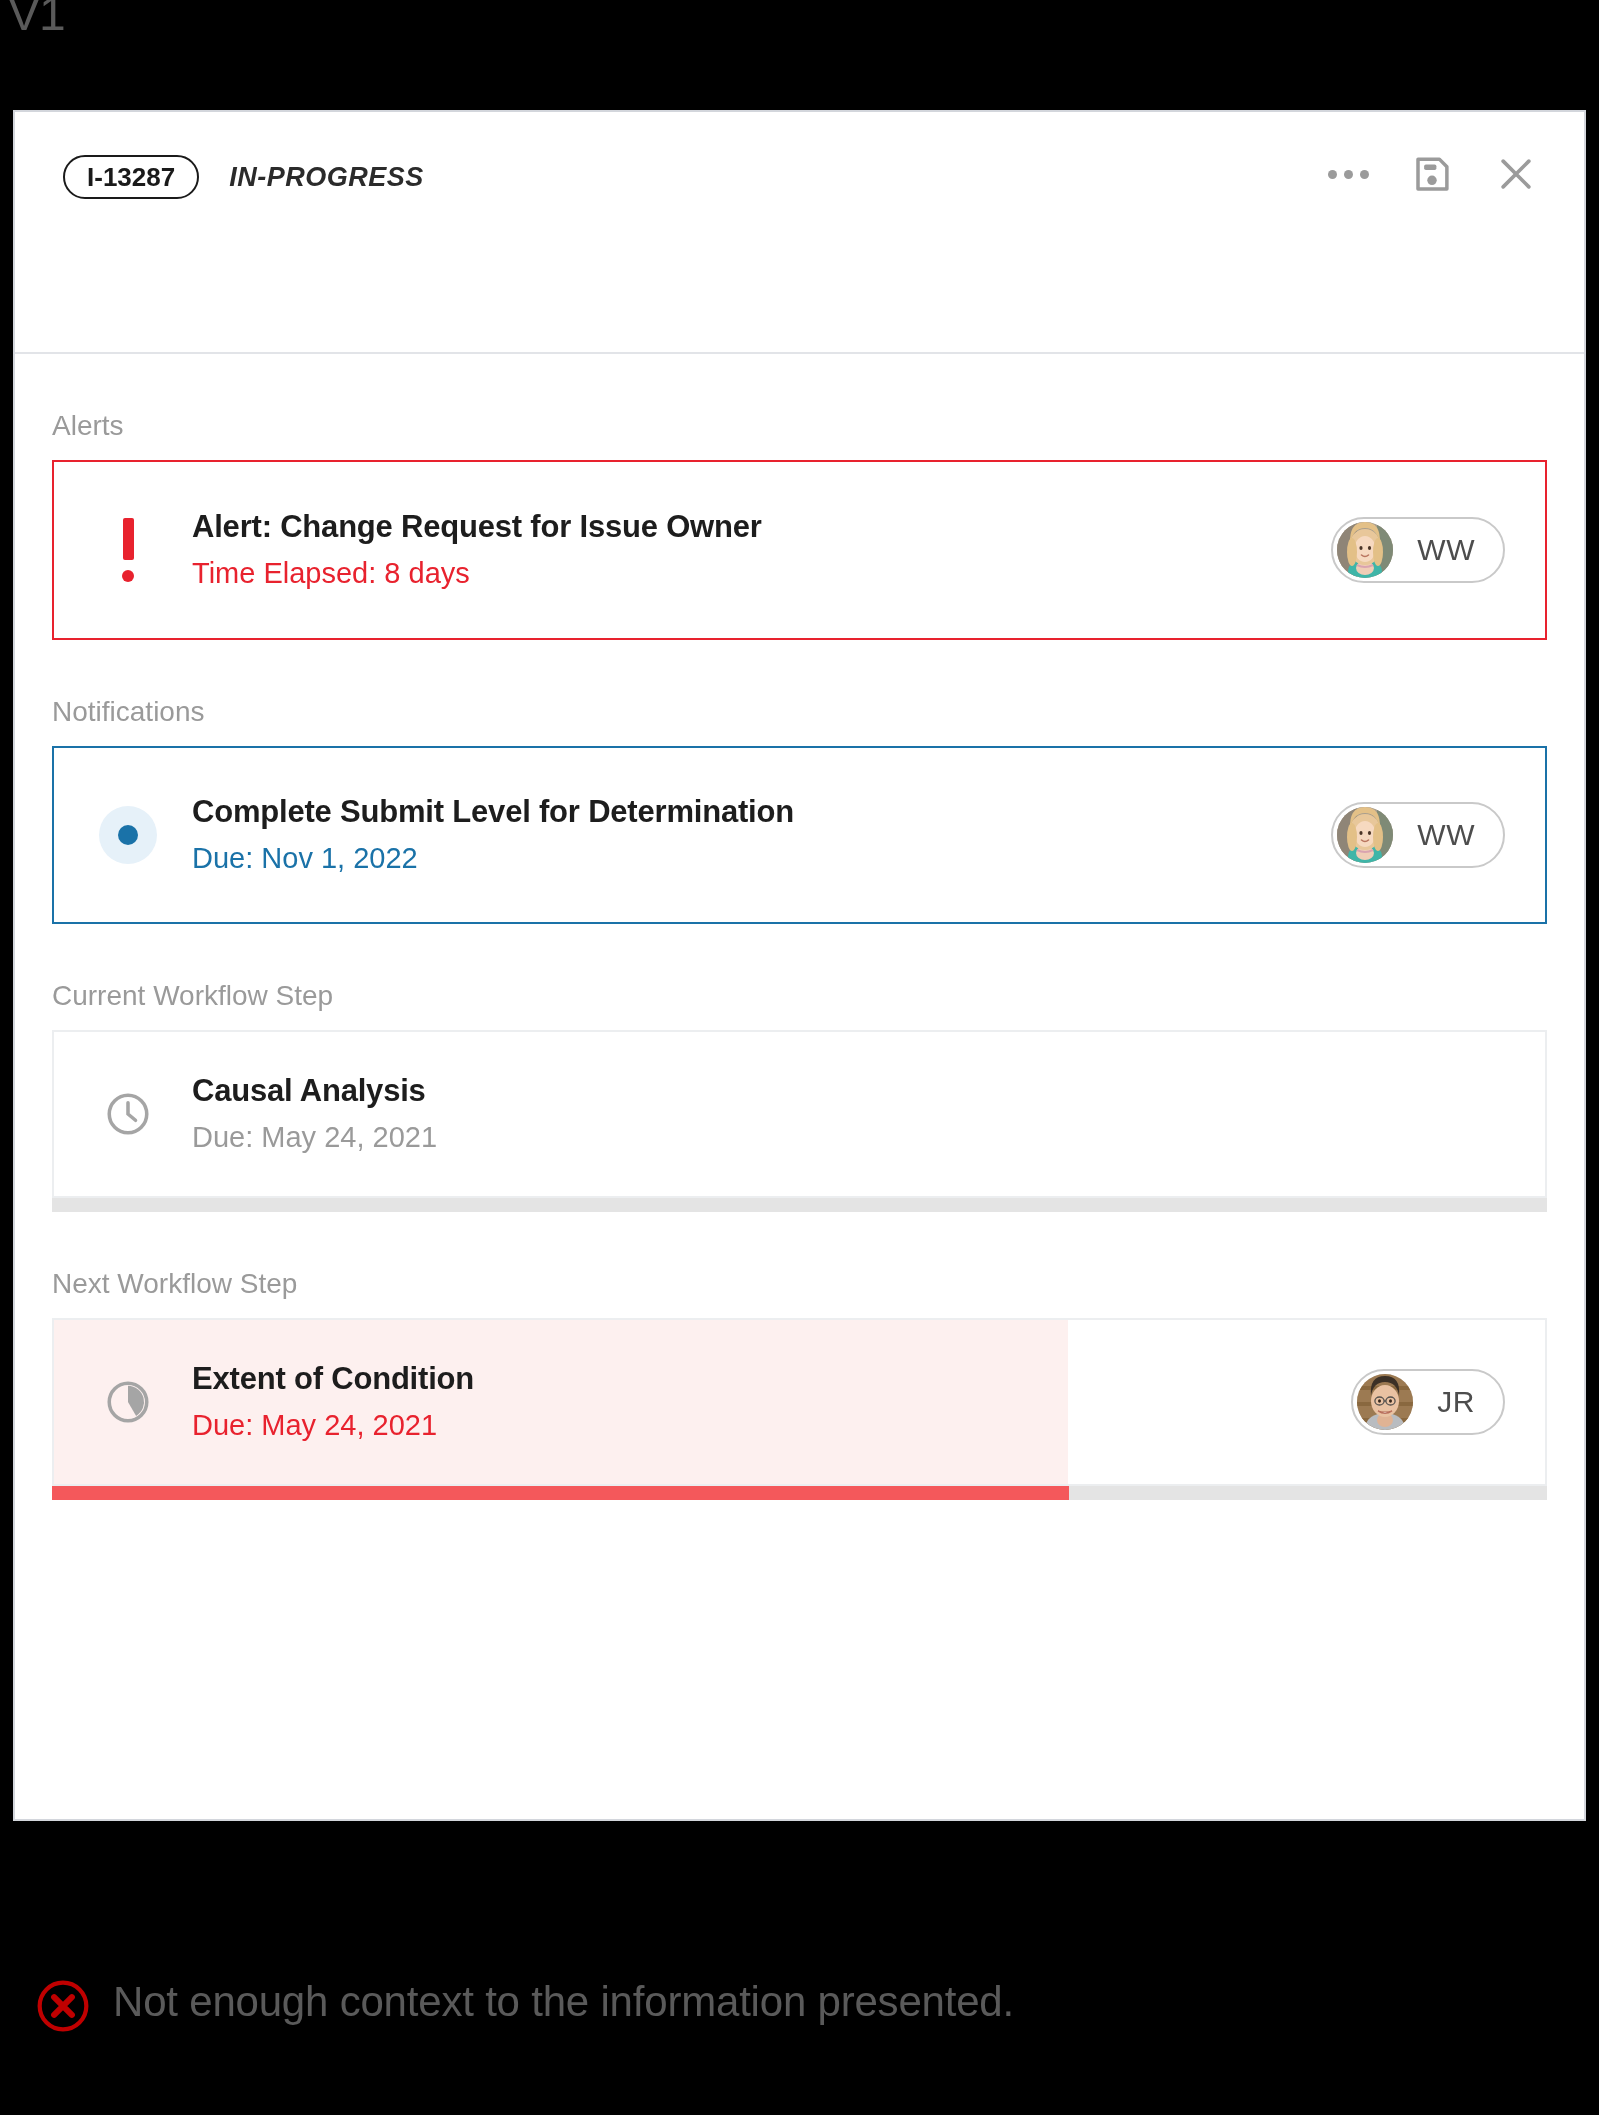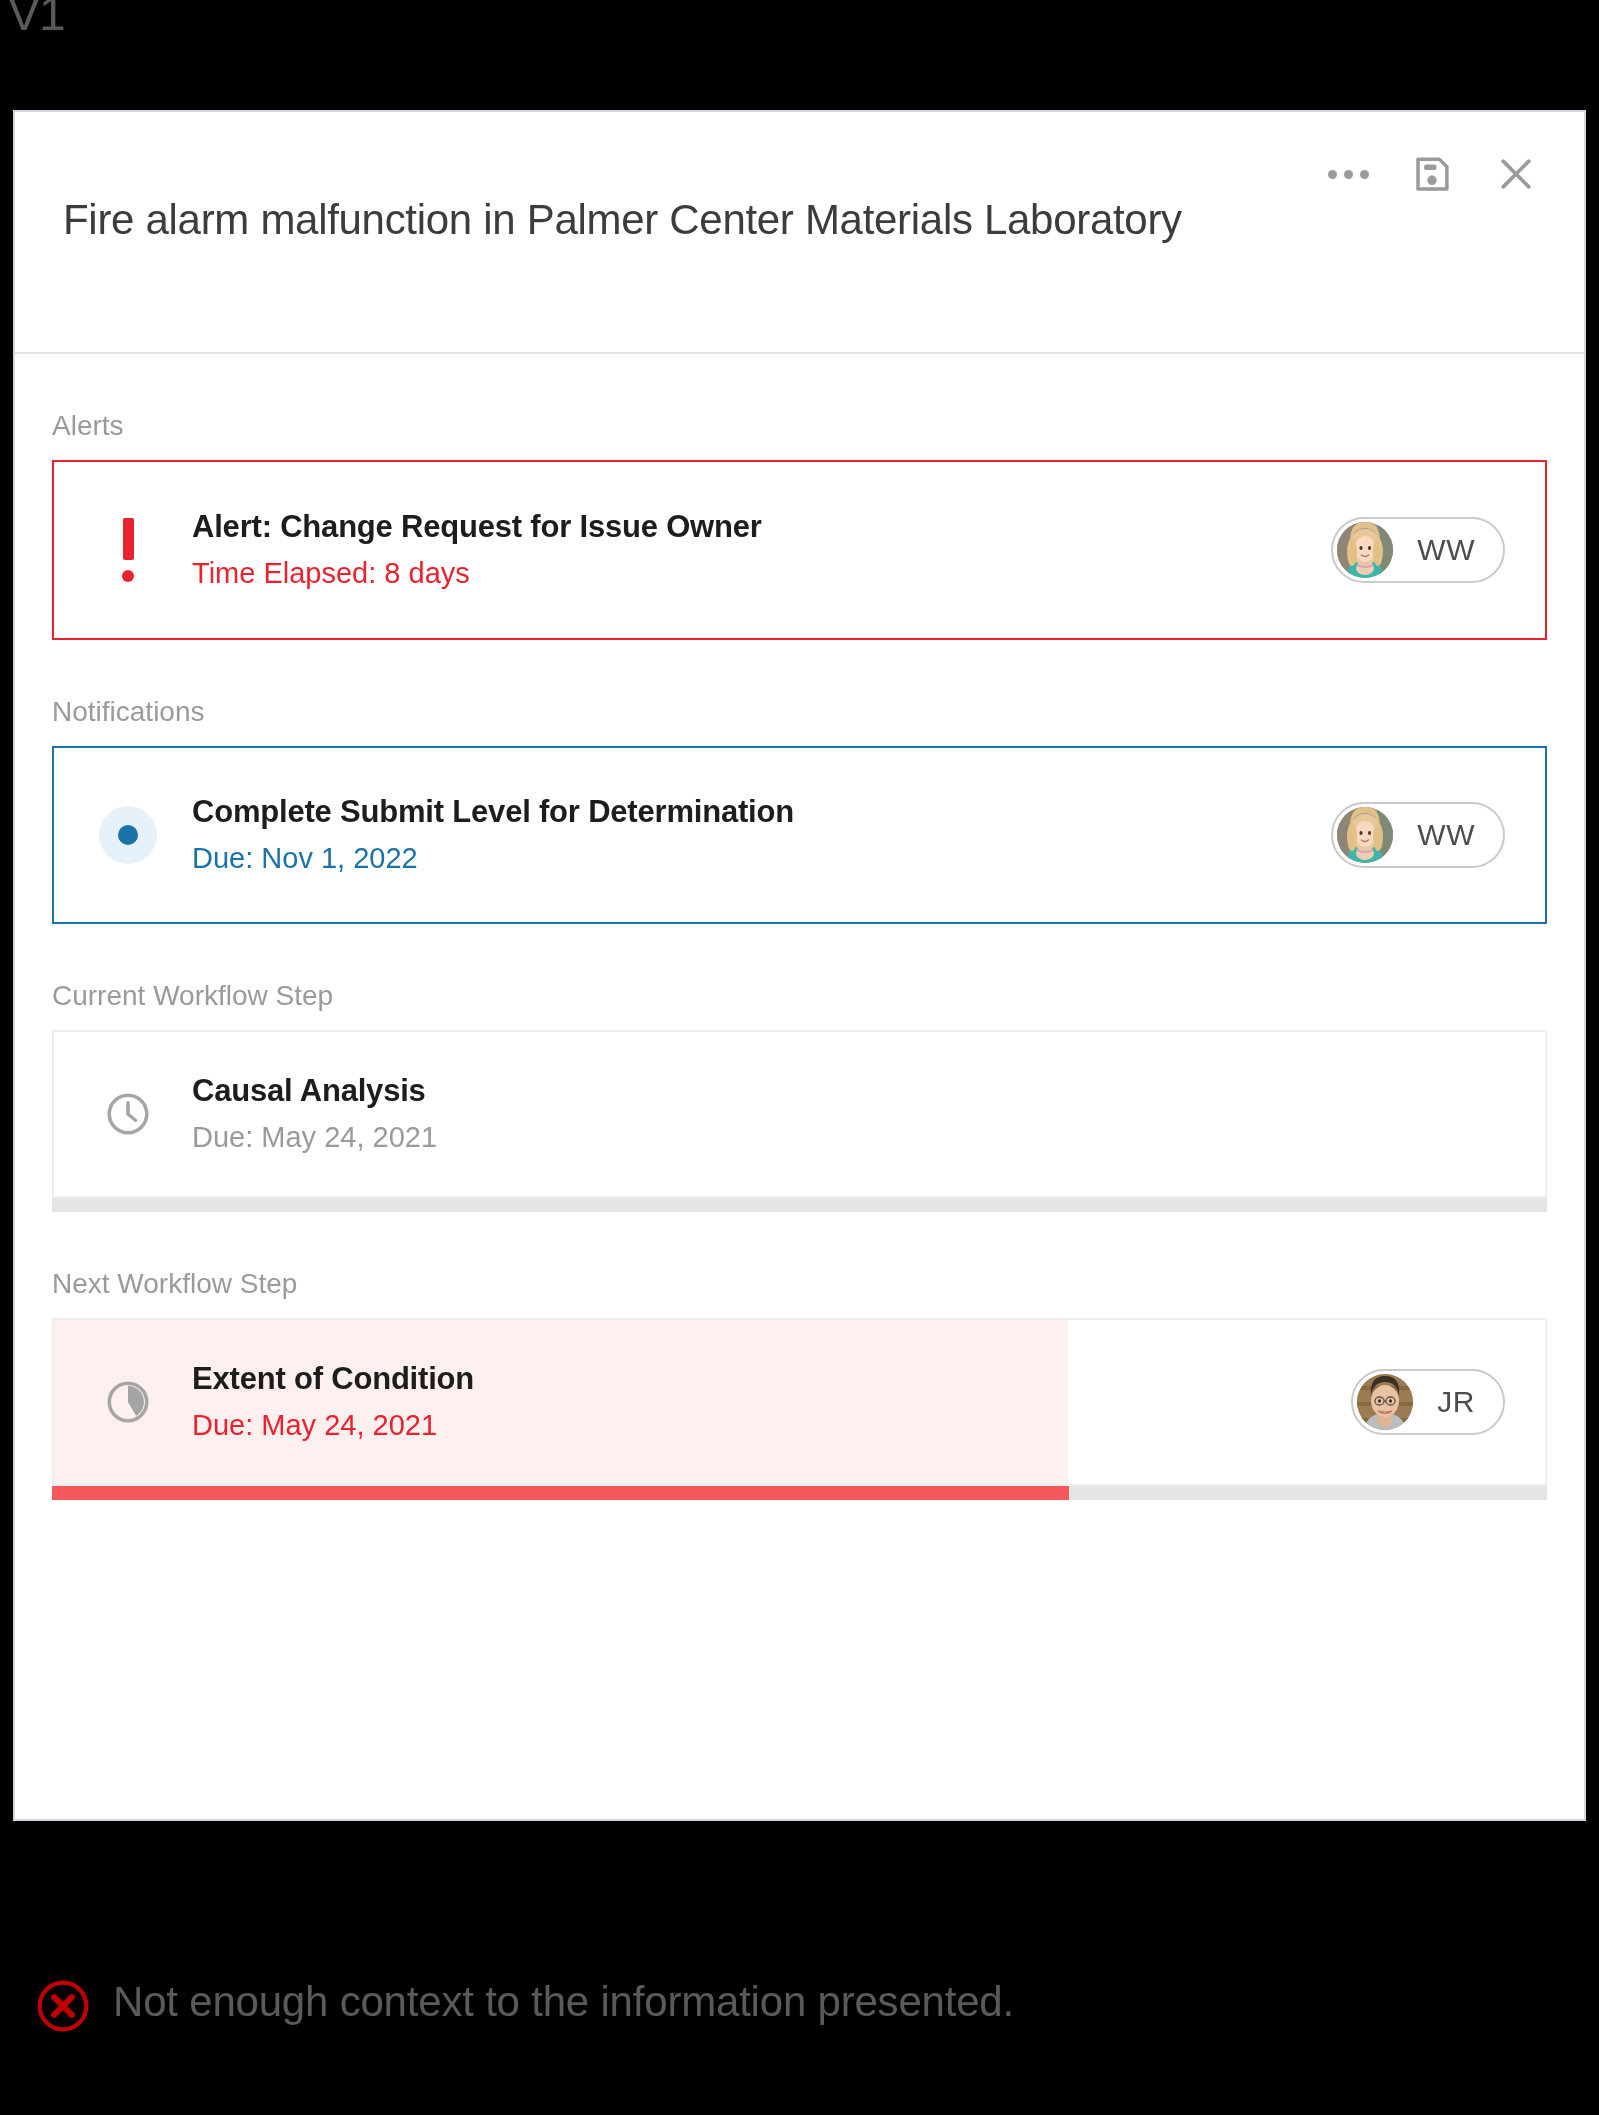--- a/index.html
+++ b/index.html
@@ -298,20 +298,24 @@
 </head>
 <body>
 
 <div id="screen">
 
   <div class="version-label">V1</div>
 
   <div class="panel">
 
     <div class="panel-header">
+      <div class="header-top-row">
+        <span class="id-badge">I-13287</span>
+        <span class="status-text">IN-PROGRESS</span>
+      </div>
 
       <div class="header-actions">
         <span class="icon-btn">
           <span class="dots-icon">
             <i></i>
               <i></i>
               <i></i>
           </span>
         </span>
         <span class="icon-btn">
@@ -321,21 +325,20 @@
             <circle cx="12" cy="15.6" r="2.7" fill="#9b9b9b" stroke="none"></circle>
           </svg>
         </span>
         <span class="icon-btn">
           <svg width="44" height="44" viewBox="0 0 24 24" fill="none" stroke="#9b9b9b" stroke-width="2" stroke-linecap="round">
             <path d="M5 5 L19 19 M19 5 L5 19"></path>
           </svg>
         </span>
       </div>
 
-      <div class="panel-title">Fire alarm malfunction in Palmer Center Materials Laboratory</div>
     </div>
 
     <div class="panel-body">
 
       <div class="section-label">Alerts</div>
 
       <div class="card card-alert">
         <div class="card-icon">
           <span class="excl-icon">
             <span class="bar"></span>

